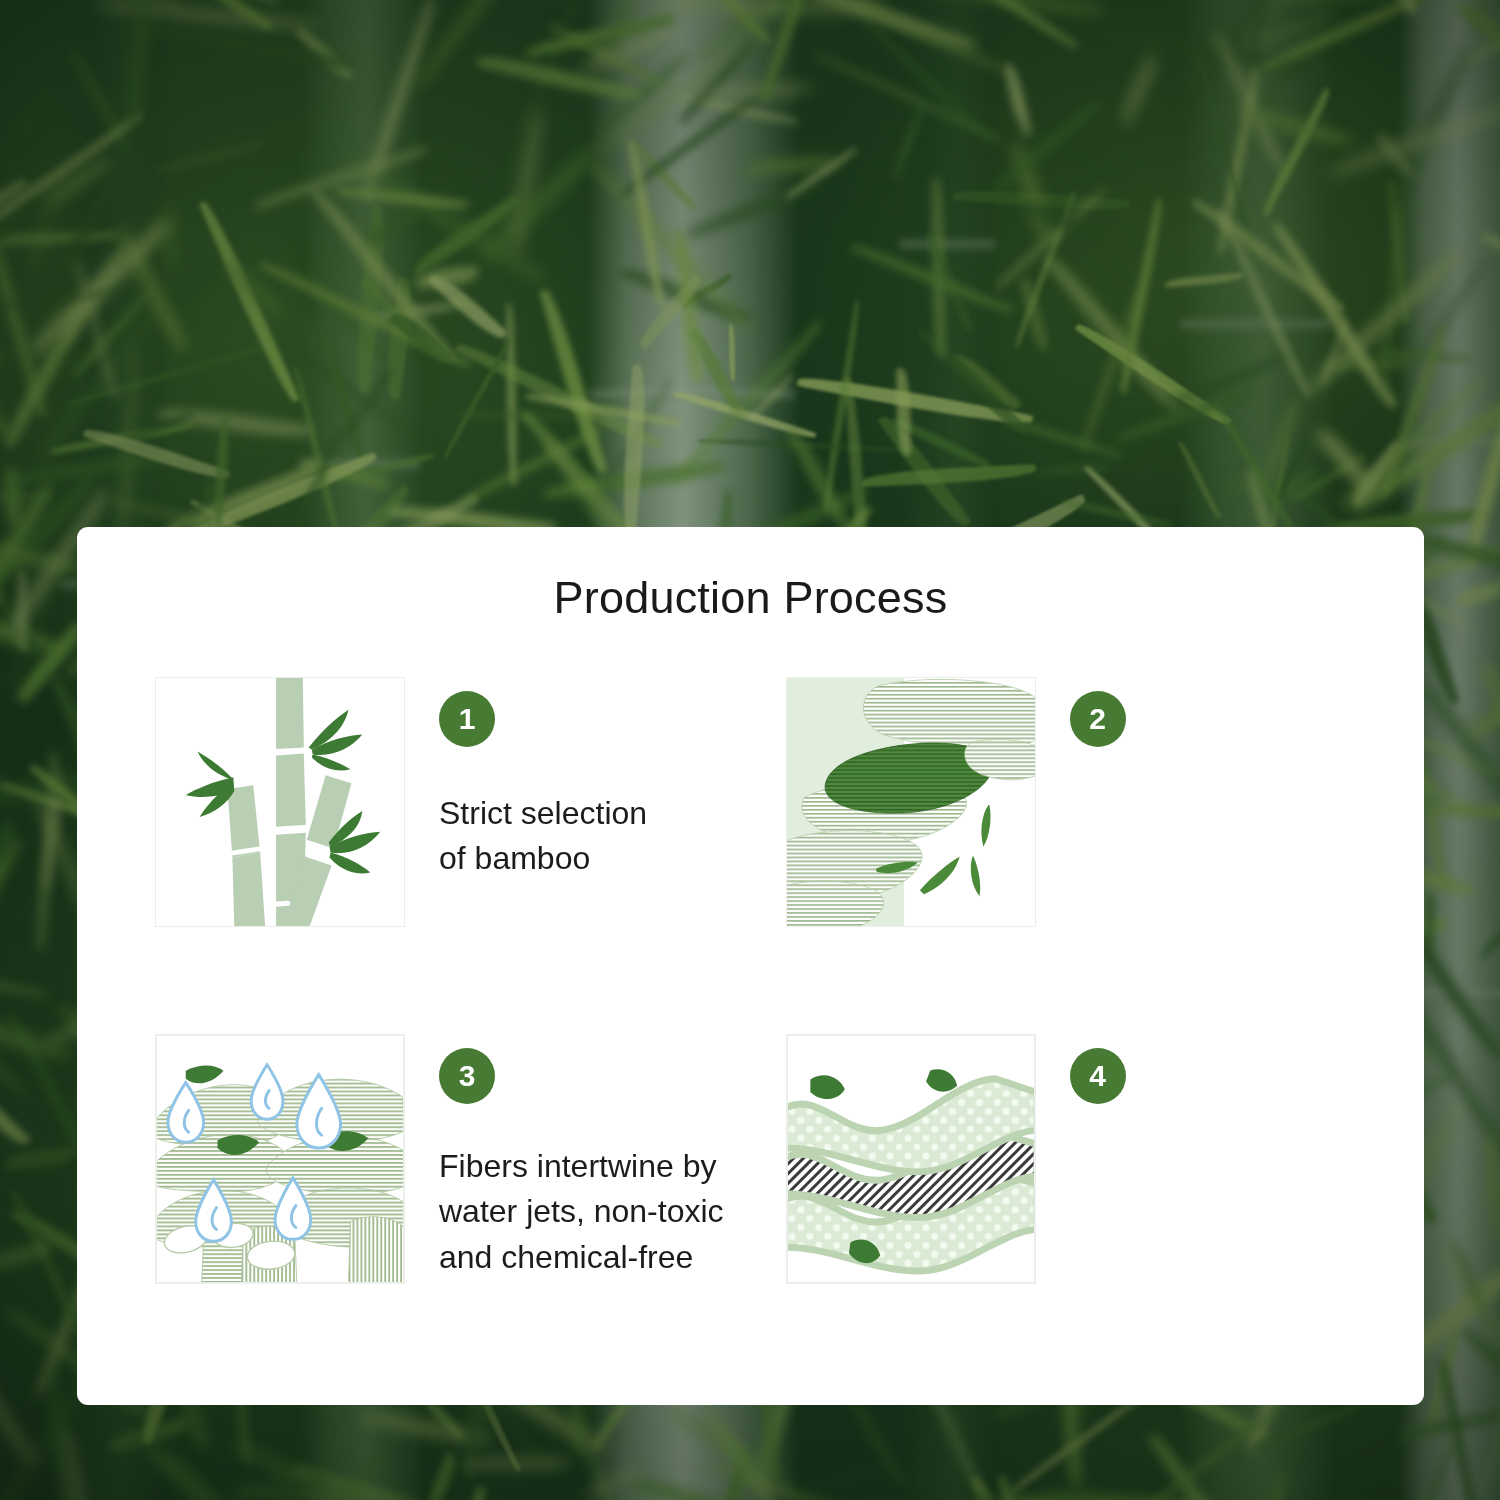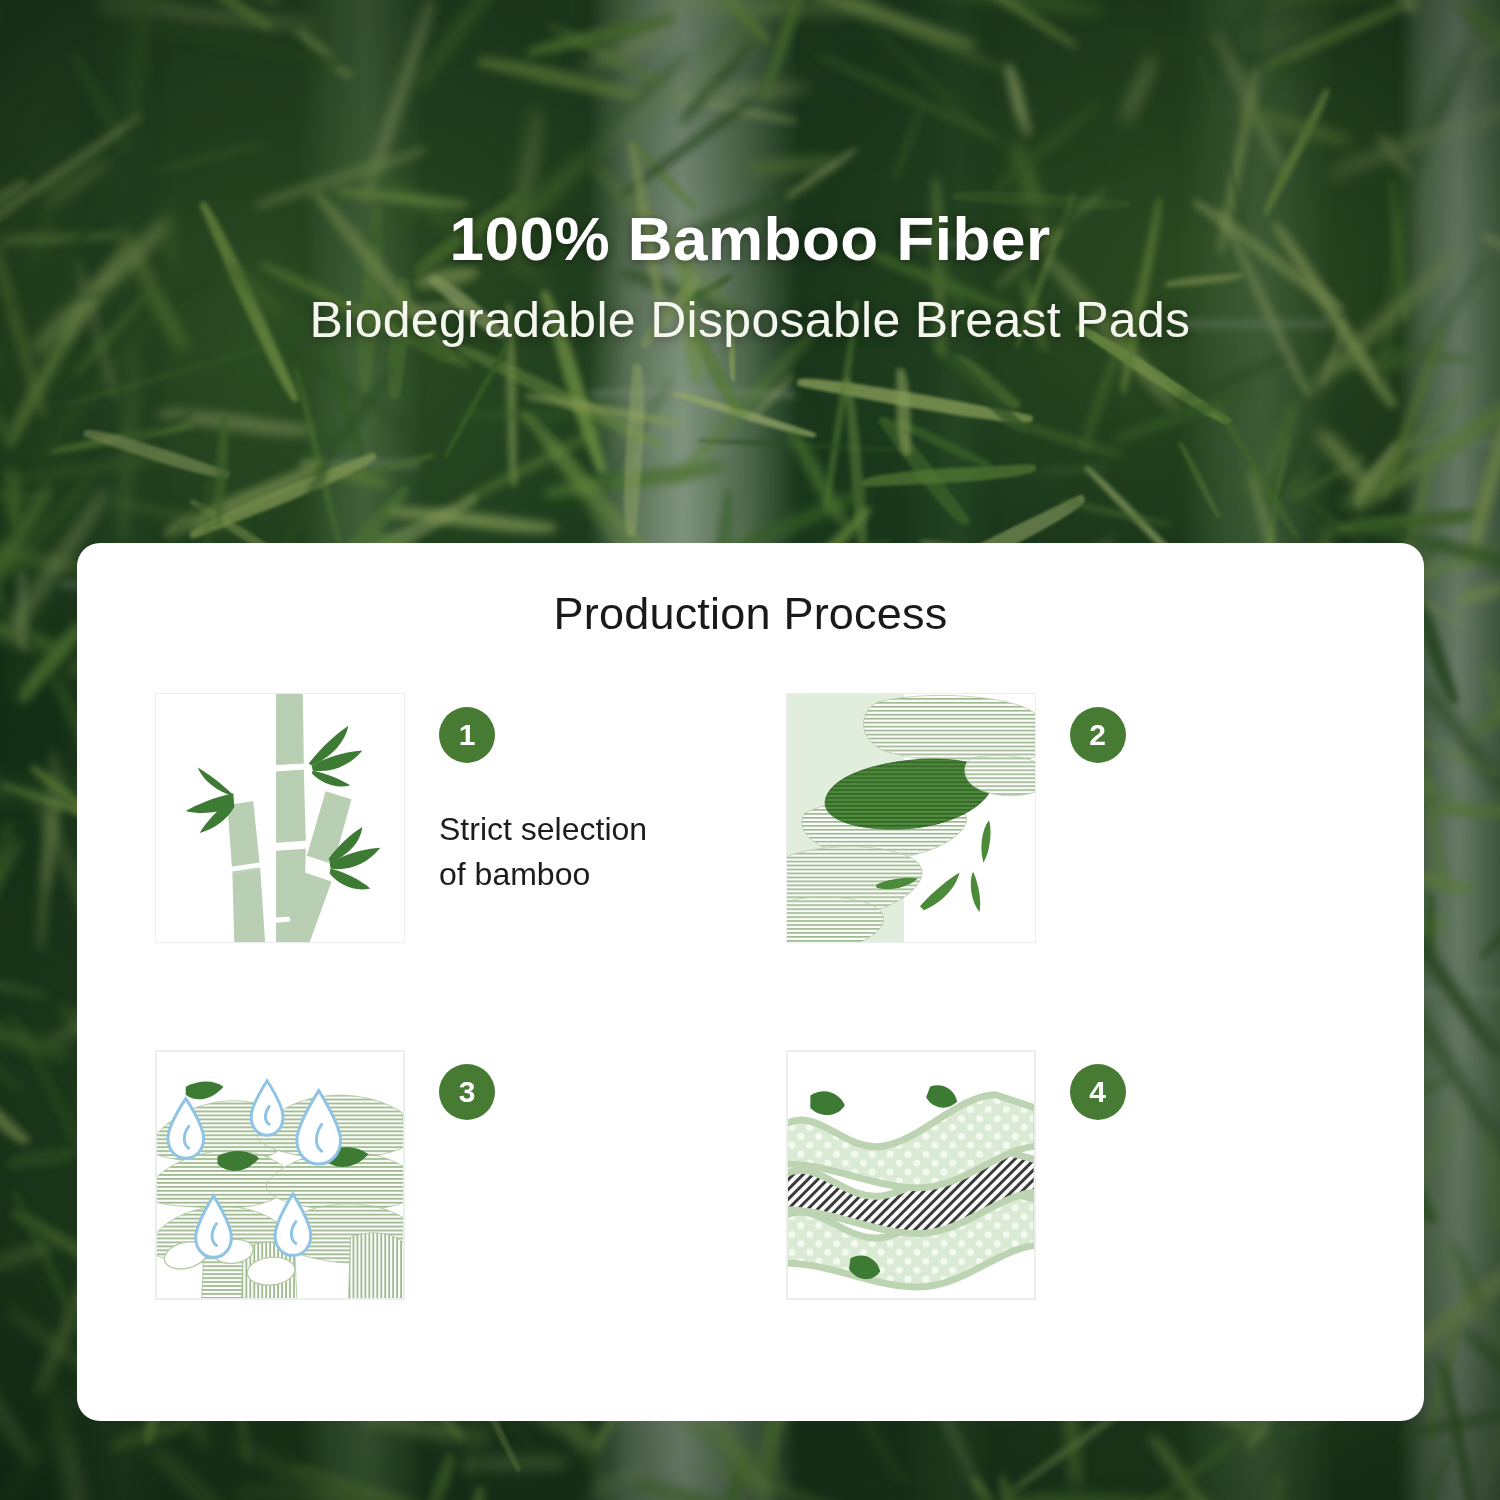--- a/index.html
+++ b/index.html
@@ -104,25 +104,25 @@
     color: #f4f7ee;
     letter-spacing: 0.3px;
     line-height: 1.1;
     text-shadow: 0 2px 10px rgba(0,0,0,0.42);
   }
 
   
   .card {
     position: absolute;
     left: 77px;
-    top: 543px;
+    top: 527px;
     width: 1347px;
     height: 878px;
     background: #ffffff;
-    border-radius: 23px;
+    border-radius: 11px;
     z-index: 25;
   }
 
   .card-title {
     position: absolute;
     top: 45px;
     left: 0; right: 0;
     text-align: center;
     font-size: 45px;
     font-weight: 400;
@@ -814,24 +814,20 @@
       <div class="blade" style="left: 725.091px; top: 1059.71px; width: 170.411px; height: 13.7955px; background: rgba(74, 118, 48, 0.92); transform: rotate(117.826deg); filter: blur(3.36px); opacity: 0.9;"></div>
       <div class="blade" style="left: 852.124px; top: 239.183px; width: 174.519px; height: 10.6404px; background: rgba(96, 140, 58, 0.9); transform: rotate(23.1174deg); filter: blur(4.06px); opacity: 0.91;"></div>
       <div class="blade" style="left: 1401.1px; top: 583.754px; width: 79.9279px; height: 6.49883px; background: rgba(186, 208, 118, 0.9); transform: rotate(31.4326deg); filter: blur(4.71px); opacity: 0.67;"></div>
       <div class="blade" style="left: 694.605px; top: 1162.78px; width: 193.54px; height: 10.0739px; background: rgba(96, 140, 58, 0.9); transform: rotate(37.8115deg); filter: blur(3.26px); opacity: 0.63;"></div>
       <div class="blade" style="left: 513.153px; top: 1099.78px; width: 121.875px; height: 11.1914px; background: rgba(136, 172, 74, 0.92); transform: rotate(43.576deg); filter: blur(2.25px); opacity: 0.55;"></div>
     </div>
 
   <div class="bg-layer bg-darken"></div>
   <div class="bg-layer bg-vignette"></div>
 
-  <div class="header">
-    <div class="headline">100% Bamboo Fiber</div>
-    <div class="subhead">Biodegradable Disposable Breast Pads</div>
-  </div>
 
   <div class="card">
     <div class="card-title">Production Process</div>
 
     <div class="steps">
 
       <div class="step">
         <div class="icon-box">
           <svg viewBox="0 0 250 250">
             <g fill="#b8cfb4">
@@ -957,20 +953,23 @@
               <path d="M114 56 C 109 63 109 70 114 74"></path>
               <path d="M167 74 C 160 84 160 96 167 101"></path>
               <path d="M61 174 C 55 182 55 192 61 196"></path>
               <path d="M141 172 C 135 180 135 190 141 194"></path>
             </g>
             <rect x="0.5" y="0.5" width="249" height="249" fill="none" stroke="#eceeec"></rect>
           </svg>
         </div>
         <div class="step-body">
           <div class="badge">3</div>
+          <div class="step-text">Fibers intertwine by
+water jets, non-toxic
+and chemical-free</div>
         </div>
       </div>
 
       <div class="step row2">
         <div class="icon-box">
           <svg viewBox="0 0 250 250">
             <defs>
               <pattern id="dots" width="18" height="18" patternUnits="userSpaceOnUse">
                 <rect width="18" height="18" fill="#dbead4"></rect>
                 <circle cx="5" cy="5" r="3.6" fill="#f3faf0"></circle>

